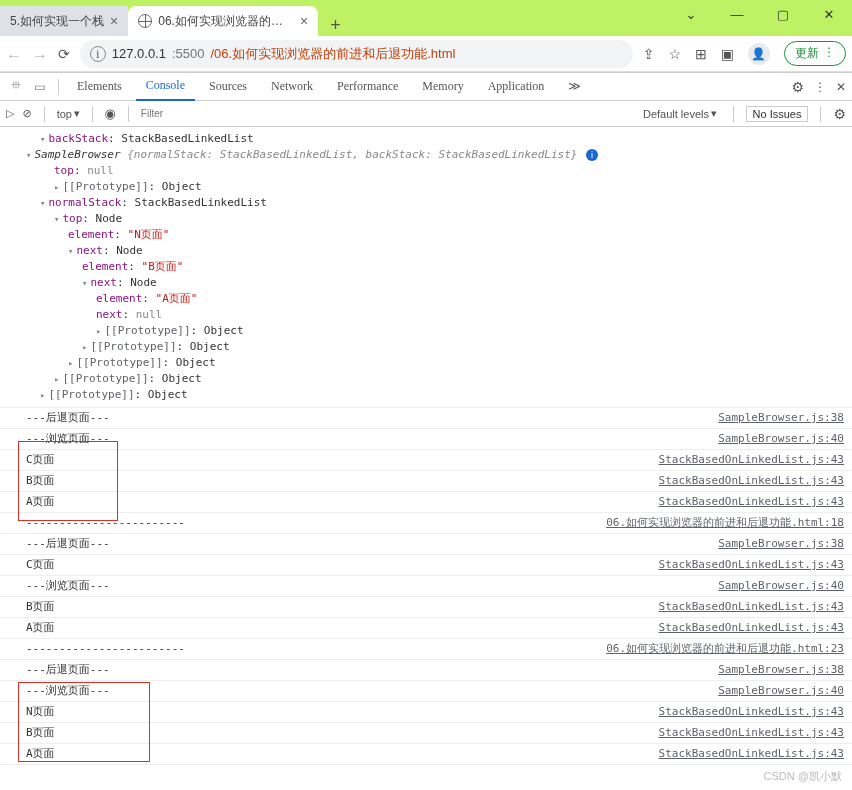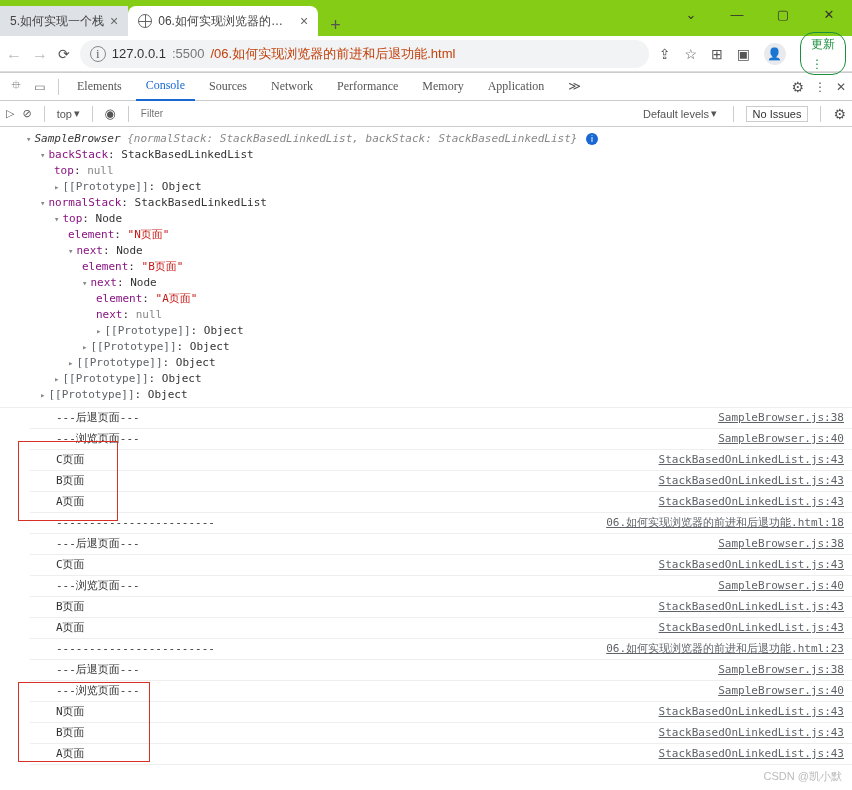--- a/index.html
+++ b/index.html
@@ -1,35 +1,35 @@
 <!DOCTYPE html>
 <html><head>
 <meta charset="utf-8">
 <style>
 * { box-sizing: border-box; margin: 0; padding: 0; }
 body { font-family: "Segoe UI", Arial, sans-serif; font-size: 12px; background: #fff; width: 852px; height: 790px; overflow: hidden; position: relative; }
 .window-controls { position: absolute; right: 0; top: 0; display: flex; height: 28px; }
 .wc { width: 46px; display: flex; align-items: center; justify-content: center; font-size: 13px; color: #333; }
-.tabs-row { display: flex; align-items: flex-end; height: 36px; background: #84cc16; padding-top: 6px; }
+.tabs-row { display: flex; align-items: flex-end; height: 36px; background: #bef264; padding-top: 6px; }
 .tab { display: flex; align-items: center; gap: 6px; padding: 0 10px; height: 30px; font-size: 12px; color: #444; max-width: 190px; }
 .tab.inactive { background: #dee1e6; }
 .tab.active { background: #fff; border-radius: 8px 8px 0 0; }
 .tab-title { white-space: nowrap; overflow: hidden; text-overflow: ellipsis; flex: 1; }
 .tab .tclose { font-size: 14px; color: #666; }
 .globe { width: 14px; height: 14px; border: 1px solid #666; border-radius: 50%; position: relative; flex-shrink: 0; }
 .globe::before { content: ""; position: absolute; left: 6px; top: 0; width: 0; height: 100%; border-left: 1px solid #666; }
 .globe::after { content: ""; position: absolute; top: 6px; left: 0; height: 0; width: 100%; border-top: 1px solid #666; }
 .newtab { padding: 0 12px; font-size: 18px; color: #555; }
 .nav-row { display: flex; align-items: center; height: 36px; background: #fff; border-bottom: 1px solid #ddd; padding: 0 6px; gap: 10px; }
 .nav-arrow { font-size: 16px; color: #bbb; }
 .reload { font-size: 14px; color: #555; }
 .omnibox { flex: 1; display: flex; align-items: center; gap: 6px; background: #f1f3f4; border-radius: 14px; height: 28px; padding: 0 10px; font-size: 13px; color: #333; }
 .omni-info { font-size: 13px; color: #666; border: 1px solid #888; border-radius: 50%; width: 16px; height: 16px; display: inline-flex; align-items: center; justify-content: center; font-family: serif; }
 .nav-icons { display: flex; align-items: center; gap: 14px; color: #555; font-size: 14px; }
-.update-btn { border: 1px solid #1a8f3c; color: #1a8f3c; border-radius: 14px; padding: 3px 10px; display: flex; align-items: flex-start; gap: 4px; font-size: 12px; flex-direction: column; }
+.update-btn { border: 1px solid #1a8f3c; color: #1a8f3c; border-radius: 14px; padding: 3px 10px; display: flex; align-items: flex-start; gap: 4px; font-size: 12px; }
 .avatar { width: 22px; height: 22px; border-radius: 50%; background: #e8eaed; display: flex; align-items: center; justify-content: center; font-size: 12px; }
 .devtools { border-top: 1px solid #ccc; }
 .dt-tabs { display: flex; align-items: center; height: 28px; border-bottom: 1px solid #ccc; font-size: 12px; color: #555; padding: 0 6px; gap: 4px; }
 .dt-ico { width: 20px; text-align: center; color: #666; }
 .dt-sep { width: 1px; height: 16px; background: #ccc; margin: 0 4px; }
 .dt-tab { padding: 0 10px; height: 28px; display: flex; align-items: center; font-family: Liberation Serif, serif; }
 .dt-tab.active { color: #1967d2; border-bottom: 2px solid #1967d2; }
 .dt-right { margin-left: auto; display: flex; align-items: center; gap: 10px; }
 .gear { font-size: 14px; }
 .dt-toolbar { display: flex; align-items: center; height: 26px; border-bottom: 1px solid #ccc; padding: 0 6px; gap: 8px; font-size: 11px; color: #555; }
@@ -46,21 +46,21 @@
 .caret.open::before { content: "▾"; }
 .row { padding-left: 0; white-space: nowrap; }
 .indent1 { padding-left: 14px; } .indent2 { padding-left: 28px; } .indent3 { padding-left: 42px; } .indent4 { padding-left: 56px; } .indent5 { padding-left: 70px; }
 .cls { color: #333; font-style: italic; }
 .key { color: #881280; }
 .val-cls { color: #333; }
 .val-null { color: #888; }
 .val-str { color: #c41a16; }
 .iproto { color: #5f6368; }
 .info-badge { display: inline-flex; width: 12px; height: 12px; border-radius: 50%; background: #1967d2; color: #fff; font-size: 9px; align-items: center; justify-content: center; margin-left: 2px; font-style: normal; font-family: sans-serif; }
-.log-line { position: relative; border-bottom: 1px solid #eee; padding: 2px 0 2px 26px; min-height: 18px; line-height: 16px; margin-left: 30px; }
+.log-line { position: relative; border-bottom: 1px solid #eee; padding: 2px 0 2px 26px; min-height: 18px; line-height: 16px; }
 .log-line .src-link { top: 2px; }
 .hl-red { position: absolute; border: 1px solid #d93025; pointer-events: none; }
 .watermark { position: absolute; right: 10px; bottom: 6px; font-size: 11px; color: #bbb; font-family: sans-serif; }
 </style>
 </head>
 <body>
 
 <div class="window-controls">
   <div class="wc">⌄</div>
   <div class="wc">—</div>
@@ -140,22 +140,22 @@
         <span>▾</span>
       </span>
     <span class="dt-sep"></span>
     <span class="noissues">No Issues</span>
     <span class="dt-sep"></span>
     <span class="gear">⚙</span>
   </div>
 
   <div class="console-body">
     <div class="obj-tree">
+      <div class="row indent1"><span class="caret open"></span><span class="key">backStack</span>: <span class="val-cls">StackBasedLinkedList</span></div>
       <div class="row"><span class="caret open"></span><span class="cls">SampleBrowser</span><span class="cls" style="font-style:italic;color:#888"> {normalStack: StackBasedLinkedList, backStack: StackBasedLinkedList}</span> <span class="info-badge">i</span></div>
-      <div class="row indent1"><span class="caret open"></span><span class="key">backStack</span>: <span class="val-cls">StackBasedLinkedList</span></div>
       <div class="row indent2"><span class="key">top</span>: <span class="val-null">null</span></div>
       <div class="row indent2"><span class="caret"></span><span class="iproto">[[Prototype]]</span>: <span class="val-cls">Object</span></div>
       <div class="row indent1"><span class="caret open"></span><span class="key">normalStack</span>: <span class="val-cls">StackBasedLinkedList</span></div>
       <div class="row indent2"><span class="caret open"></span><span class="key">top</span>: <span class="val-cls">Node</span></div>
       <div class="row indent3"><span class="key">element</span>: <span class="val-str">"N页面"</span></div>
       <div class="row indent3"><span class="caret open"></span><span class="key">next</span>: <span class="val-cls">Node</span></div>
       <div class="row indent4"><span class="key">element</span>: <span class="val-str">"B页面"</span></div>
       <div class="row indent4"><span class="caret open"></span><span class="key">next</span>: <span class="val-cls">Node</span></div>
       <div class="row indent5"><span class="key">element</span>: <span class="val-str">"A页面"</span></div>
       <div class="row indent5"><span class="key">next</span>: <span class="val-null">null</span></div>

